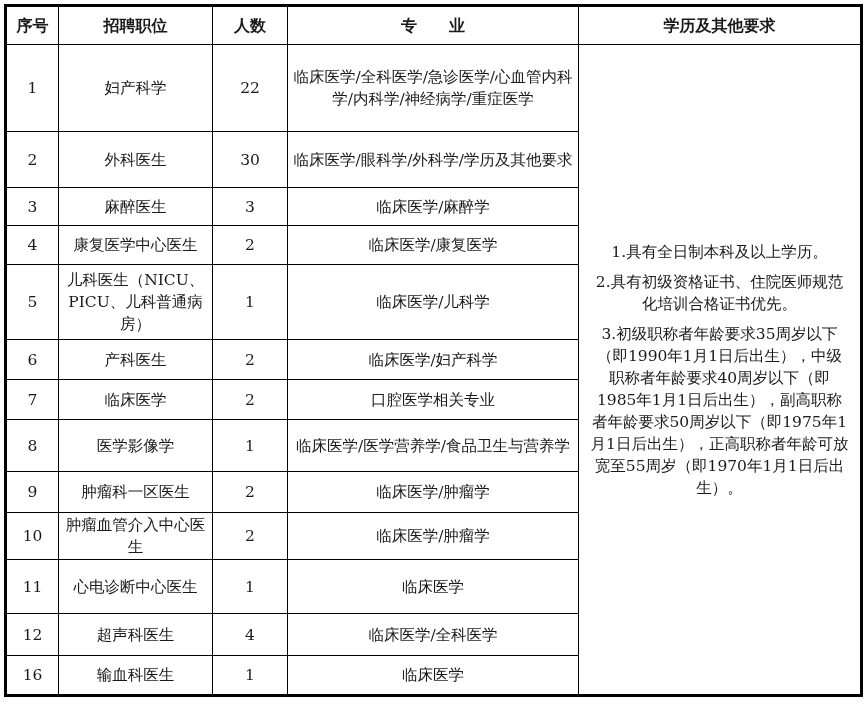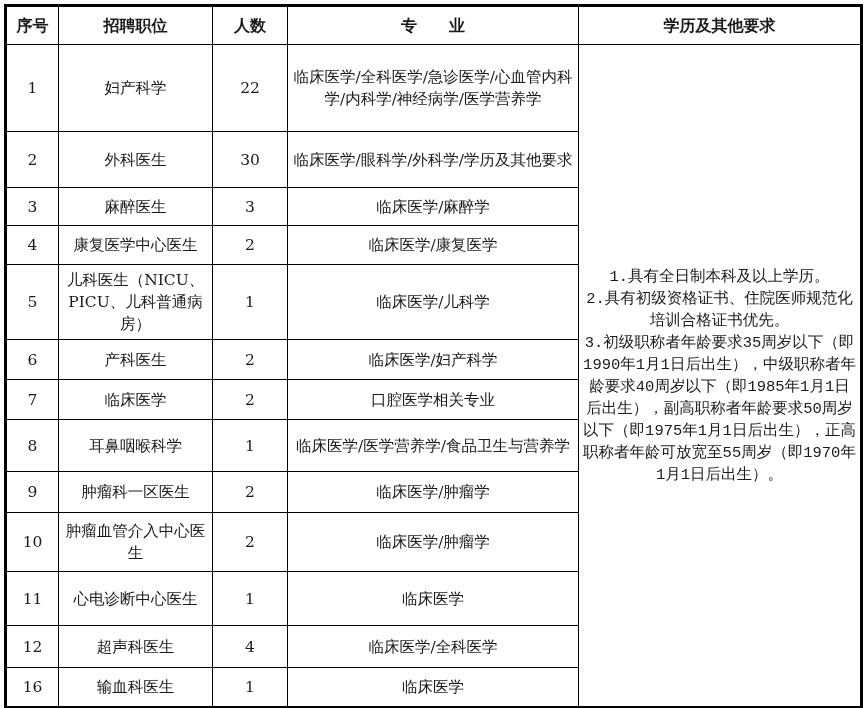--- a/index.html
+++ b/index.html
@@ -16,21 +16,21 @@
   }
   table.recruit th { font-weight: bold; font-size: 16px; height: 37px; }
   col.c-no { width: 53px; }
   col.c-pos { width: 154px; }
   col.c-cnt { width: 75px; }
   col.c-major { width: 291px; }
   col.c-req { width: 283px; }
   td.count { font-weight: bold; }
   td.req { text-align: left; vertical-align: middle; padding: 0 2px 0 4px;
            font-size: 15px; line-height: 24px; }
-  td.req p { margin: 0; font-family: Liberation Mono, monospace; }
+  td.req p { margin: 8px; }
 </style>
 </head>
 <body>
 
 <table class="recruit">
   <colgroup>
     <col class="c-no">
       <col class="c-pos">
       <col class="c-cnt">
       <col class="c-major">
@@ -43,21 +43,21 @@
       <th>人数</th>
       <th>专　　业</th>
       <th>学历及其他要求</th>
     </tr>
   </thead>
   <tbody>
     <tr style="height:87px">
       <td>1</td>
       <td>妇产科学</td>
       <td class="count">22</td>
-      <td>临床医学/全科医学/急诊医学/心血管内科学/内科学/神经病学/医学营养学</td>
+      <td>临床医学/全科医学/急诊医学/心血管内科学/内科学/神经病学/重症医学</td>
       <td class="req" rowspan="13">
         <p>1.具有全日制本科及以上学历。</p>
         <p>2.具有初级资格证书、住院医师规范化培训合格证书优先。</p>
         <p>3.初级职称者年龄要求35周岁以下（即1990年1月1日后出生），中级职称者年龄要求40周岁以下（即1985年1月1日后出生），副高职称者年龄要求50周岁以下（即1975年1月1日后出生），正高职称者年龄可放宽至55周岁（即1970年1月1日后出生）。</p>
       </td>
     </tr>
     <tr style="height:56px">
       <td>2</td>
       <td>外科医生</td>
       <td class="count">30</td>
@@ -88,31 +88,31 @@
       <td>临床医学/妇产科学</td>
     </tr>
     <tr style="height:40px">
       <td>7</td>
       <td>临床医学</td>
       <td class="count">2</td>
       <td>口腔医学相关专业</td>
     </tr>
     <tr style="height:52px">
       <td>8</td>
-      <td>耳鼻咽喉科学</td>
+      <td>医学影像学</td>
       <td class="count">1</td>
       <td>临床医学/医学营养学/食品卫生与营养学</td>
     </tr>
     <tr style="height:41px">
       <td>9</td>
       <td>肿瘤科一区医生</td>
       <td class="count">2</td>
       <td>临床医学/肿瘤学</td>
     </tr>
-    <tr style="height:59px">
+    <tr style="height:47px">
       <td>10</td>
       <td>肿瘤血管介入中心医生</td>
       <td class="count">2</td>
       <td>临床医学/肿瘤学</td>
     </tr>
     <tr style="height:54px">
       <td>11</td>
       <td>心电诊断中心医生</td>
       <td class="count">1</td>
       <td>临床医学</td>

